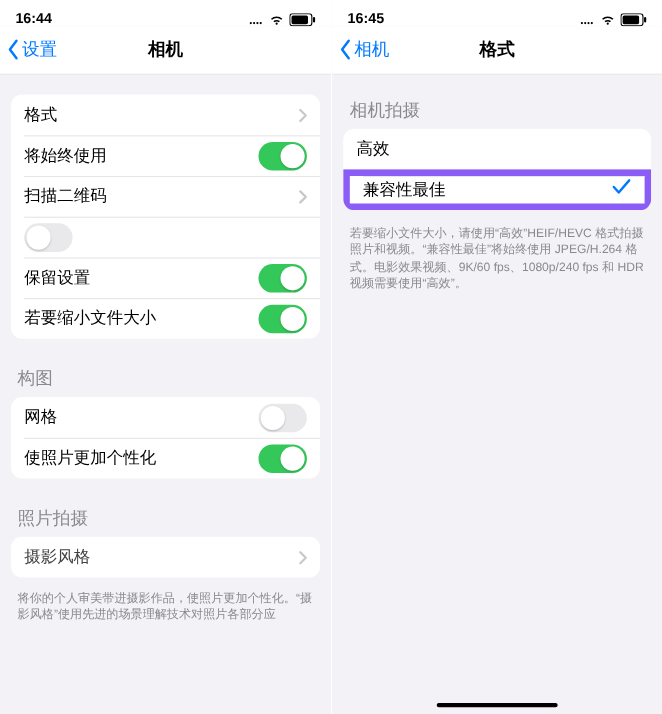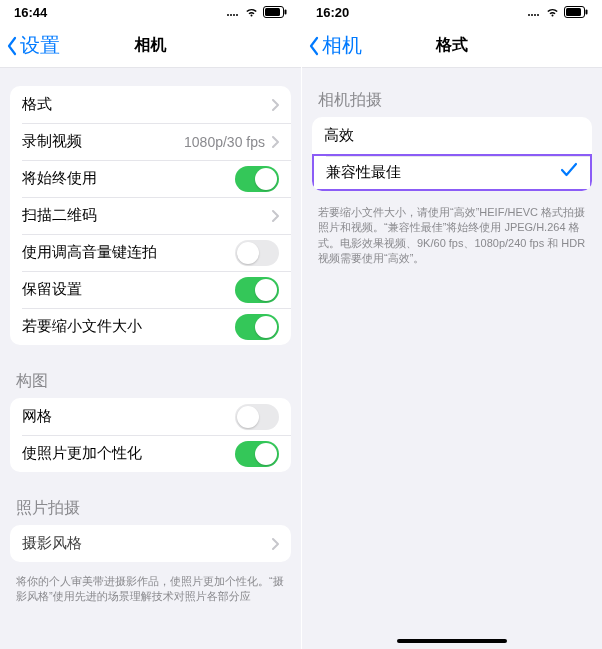--- a/index.html
+++ b/index.html
@@ -18,43 +18,43 @@
     display: flex;
     flex-direction: column;
     position: relative;
   }
   .screen + .screen { border-left: 1px solid #fff; }
 
   .status-bar {
     height: 24px;
     background: #fff;
     display: flex;
-    align-items: center;
+    align-items: flex-end;
     justify-content: space-between;
     padding: 0 14px;
     font-size: 13px;
     font-weight: 600;
   }
   .status-left { }
   .status-right { display: flex; align-items: center; gap: 4px; }
   .status-icons svg { display:block; }
 
   .nav-bar {
     height: 44px;
     background: #fff;
     display: flex;
     align-items: center;
     position: relative;
     border-bottom: 1px solid #e5e5ea;
   }
   .nav-back {
     display: flex;
-    align-items: center;
+    align-items: flex-start;
     color: #007aff;
-    font-size: 20px;
+    font-size: 16px;
     padding-left: 6px;
     gap: 2px;
     cursor: pointer;
   }
   .nav-title {
     position: absolute;
     left: 0; right: 0;
     text-align: center;
     font-size: 16px;
     font-weight: 600;
@@ -122,21 +122,21 @@
     width: 22px; height: 22px;
     background: #fff;
     border-radius: 50%;
     top: 2px;
     box-shadow: 0 1px 2px rgba(0,0,0,0.2);
   }
   .toggle.on .knob { right: 2px; }
   .toggle.off .knob { left: 2px; }
 
   .highlight-box {
-    border: 2px solid #8b5cf6;
+    border: 6px solid #8b5cf6;
     align-items: center;
   }
 
   .check {
     color: #007aff;
     font-size: 18px;
   }
 
   .home-indicator {
     position: absolute;
@@ -199,48 +199,36 @@
         <span class="row-label">格式</span>
         <span class="row-detail">
             <span class="chevron">
               <svg width="8" height="14" viewBox="0 0 8 14">
                 <path d="M2 2l5 5-5 5" stroke="#c7c7cc" stroke-width="2" fill="none" stroke-linecap="round" stroke-linejoin="round"></path>
               </svg>
             </span>
           </span>
       </div>
       <div class="row">
-        <span class="row-label">录制视频</span>
-        <span class="row-detail">
-            <span>1080p/30 fps</span>
-            <span class="chevron">
-              <svg width="8" height="14" viewBox="0 0 8 14">
-                <path d="M2 2l5 5-5 5" stroke="#c7c7cc" stroke-width="2" fill="none" stroke-linecap="round" stroke-linejoin="round"></path>
-              </svg>
-            </span>
-          </span>
-      </div>
-      <div class="row">
         <span class="row-label">将始终使用</span>
         <span class="toggle on">
             <span class="knob"></span>
           </span>
       </div>
       <div class="row">
         <span class="row-label">扫描二维码</span>
         <span class="row-detail">
             <span class="chevron">
               <svg width="8" height="14" viewBox="0 0 8 14">
                 <path d="M2 2l5 5-5 5" stroke="#c7c7cc" stroke-width="2" fill="none" stroke-linecap="round" stroke-linejoin="round"></path>
               </svg>
             </span>
           </span>
       </div>
       <div class="row">
-        <span class="row-label">使用调高音量键连拍</span>
         <span class="toggle off">
             <span class="knob"></span>
           </span>
       </div>
       <div class="row">
         <span class="row-label">保留设置</span>
         <span class="toggle on">
             <span class="knob"></span>
           </span>
       </div>
@@ -282,21 +270,21 @@
       </div>
     </div>
     <div class="section-footer">将你的个人审美带进摄影作品，使照片更加个性化。“摄影风格”使用先进的场景理解技术对照片各部分应</div>
 
   </div>
 </div>
 
 <div class="screen">
 
   <div class="status-bar">
-    <span class="status-left">16:20</span>
+    <span class="status-left">16:45</span>
     <span class="status-right status-icons">
       <span>
         <svg width="14" height="10" viewBox="0 0 14 10">
             <circle cx="2" cy="8" r="1" fill="#000"></circle>
             <circle cx="5" cy="8" r="1" fill="#000"></circle>
             <circle cx="8" cy="8" r="1" fill="#000"></circle>
             <circle cx="11" cy="8" r="1" fill="#000"></circle>
           </svg>
       </span>
       <span>

